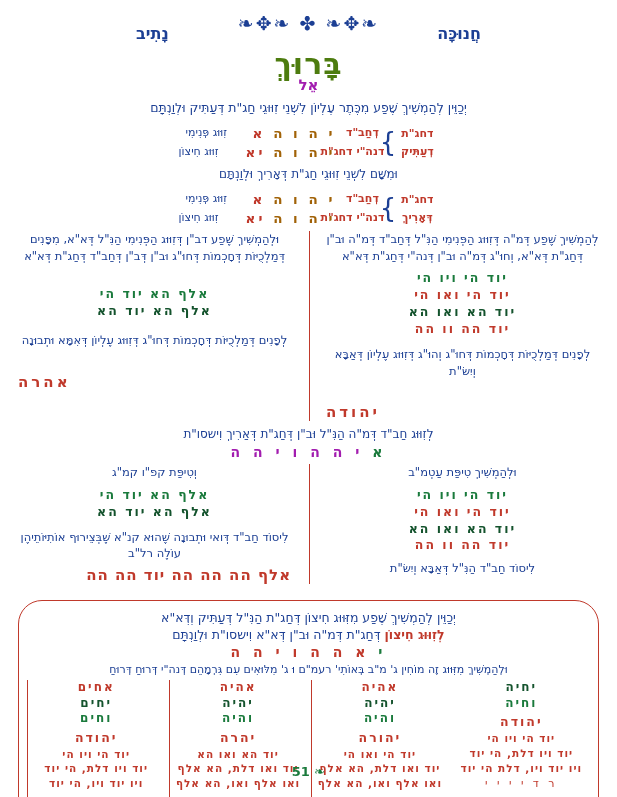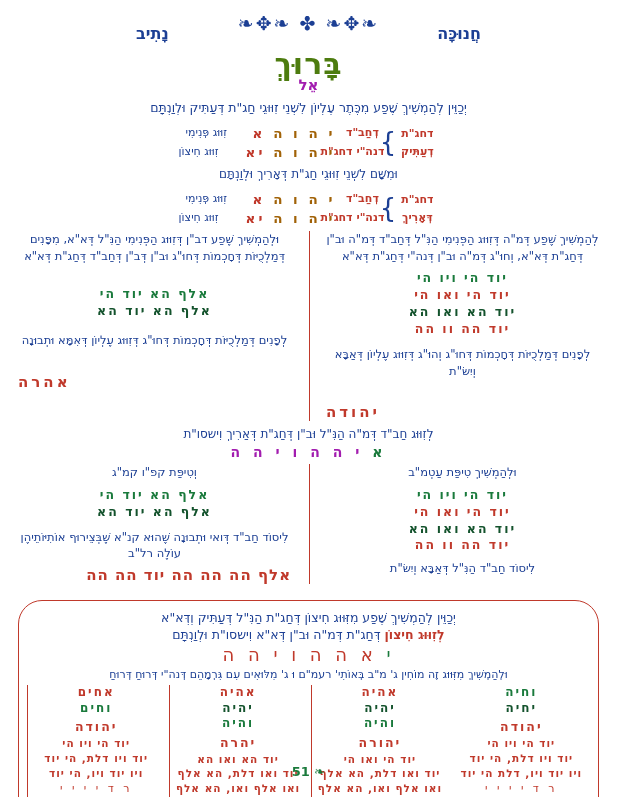--- a/index.html
+++ b/index.html
@@ -212,22 +212,22 @@
   
   .box{
     margin-top:16px;
     border:1.3px solid #c0392b;
     border-radius:24px;
     padding:7px 8px 21px;
   }
   .box .center-line{margin:2px 0;}
   .box-letters{
     text-align:center;
-    font-size:18px;
-    font-weight:normal;
+    font-size:14px;
+    font-weight:bold;
     letter-spacing:4px;
     margin:2px 0 3px;
   }
   .box-note{
     text-align:center;
     color:#1c3f94;
     font-size:11px;
     margin-bottom:4px;
   }
 
@@ -399,22 +399,22 @@
       <span class="c-red" style="font-weight:bold">לְזִוּוּג חִיצוֹן</span>
       <span>דְּחַג"ת דְּמ"ה וּב"ן דְּא"א וִישסו"ת וּלְוַנְתָּם</span>
     </div>
     <div class="box-letters">
       <span class="c-green">י</span> <span class="c-red">א ה ה ו י ה ה</span>
     </div>
     <div class="box-note">וּלְהַמְשִׁיךְ מִזִּוּוּג זֶה מוֹחִין ג' מ"ב בְּאוֹתִי' רעמ"ם וּ ג' מִלּוּאִים עִם גִּרְמָהֵם דְּנה"י דְּרוּחַ דְּרוּחַ</div>
 
     <div class="quad">
       <div>
+        <div class="qhead c-blue">יחיה</div>
         <div class="qhead c-green">וחיה</div>
-        <div class="qhead c-blue">יחיה</div>
         <div class="qname">יהודה</div>
         <div class="qrows">
           <div>יוד הי ויו הי</div>
           <div>יוד ויו דלת, הי יוד</div>
           <div>ויו יוד ויו, דלת הי יוד</div>
         </div>
         <div class="qlast">ר ד י י י י</div>
       </div>
       <div class="sep">
         <div class="qhead c-red">אהיה</div>
@@ -435,20 +435,21 @@
         <div class="qname">יהרה</div>
         <div class="qrows">
           <div>יוד הא ואו הא</div>
           <div>יוד ואו דלת, הא אלף</div>
           <div>ואו אלף ואו, הא אלף</div>
         </div>
         <div class="qlast">ר ד א ר הא</div>
       </div>
       <div class="sep">
         <div class="qhead c-red">אחים</div>
+        <div class="qhead c-blue">יחים</div>
         <div class="qhead c-green">וחים</div>
         <div class="qname">יהודה</div>
         <div class="qrows">
           <div>יוד הי ויו הי</div>
           <div>יוד ויו דלת, הי יוד</div>
           <div>ויו יוד ויו, הי יוד</div>
         </div>
         <div class="qlast">ר ד י י י י</div>
       </div>
     </div>

